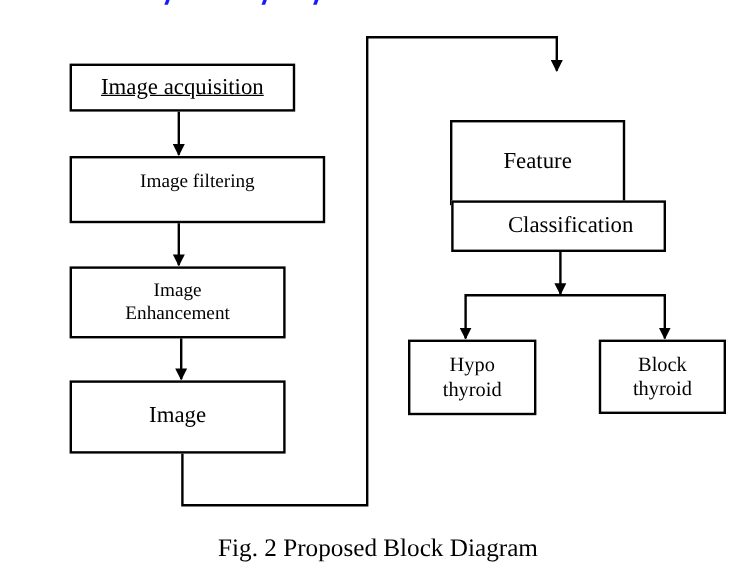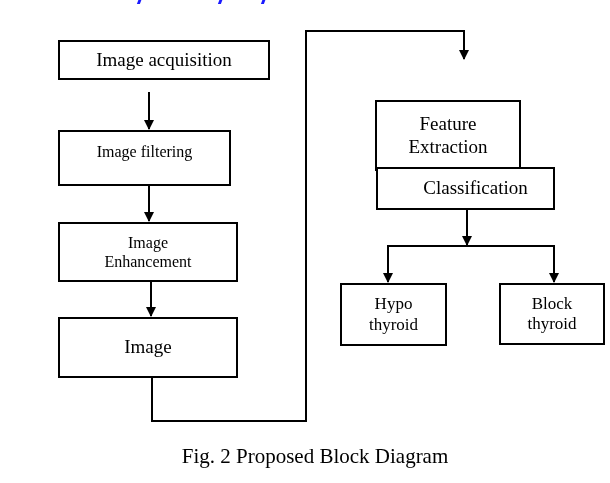--- a/index.html
+++ b/index.html
@@ -36,40 +36,39 @@
   <line x1="149" y1="185" x2="149" y2="221" stroke="#000" stroke-width="2" marker-end="url(#ah)"></line>
   <line x1="151" y1="281" x2="151" y2="316" stroke="#000" stroke-width="2" marker-end="url(#ah)"></line>
   <polyline points="152,377 152,421 306,421 306,31 464,31 464,59" fill="none" stroke="#000" stroke-width="2" marker-end="url(#ah)"></polyline>
   <line x1="465" y1="130" x2="465" y2="166" stroke="#000" stroke-width="2" marker-end="url(#ah)"></line>
   <line x1="467" y1="209" x2="467" y2="245" stroke="#000" stroke-width="2" marker-end="url(#ah)"></line>
   <polyline points="388,246 554,246" fill="none" stroke="#000" stroke-width="2"></polyline>
   <line x1="388" y1="245" x2="388" y2="282" stroke="#000" stroke-width="2" marker-end="url(#ah)"></line>
   <line x1="554" y1="245" x2="554" y2="282" stroke="#000" stroke-width="2" marker-end="url(#ah)"></line>
 </svg>
 
-<div class="box f19" style="left:58px;top:40px;width:212px;height:40px;">
+<div class="box f19" style="left:58px;top:53px;width:188px;height:40px;text-decoration:underline;">
   <span>Image acquisition</span>
 </div>
 
-<div class="box f16" style="left:58px;top:130px;width:173px;height:56px;justify-content:flex-start;padding-top:10px;">
+<div class="box f16" style="left:58px;top:130px;width:213px;height:56px;justify-content:flex-start;padding-top:10px;">
   <span>Image filtering</span>
 </div>
 
 <div class="box f16" style="left:58px;top:222px;width:180px;height:60px;">
   <span>Image</span>
   <span>Enhancement</span>
 </div>
 
 <div class="box f19" style="left:58px;top:317px;width:180px;height:61px;">
   <span>Image</span>
 </div>
 
 <div class="box f19" style="left:375px;top:60px;width:146px;height:71px;margin-top:40px;">
   <span>Feature</span>
-  <span>Extraction</span>
 </div>
 
 <div class="box f19" style="left:376px;top:167px;width:179px;height:43px;padding-left:20px;">
   <span>Classification</span>
 </div>
 
 <div class="box f17" style="left:340px;top:283px;width:107px;height:63px;">
   <span>Hypo</span>
   <span>thyroid</span>
 </div>

